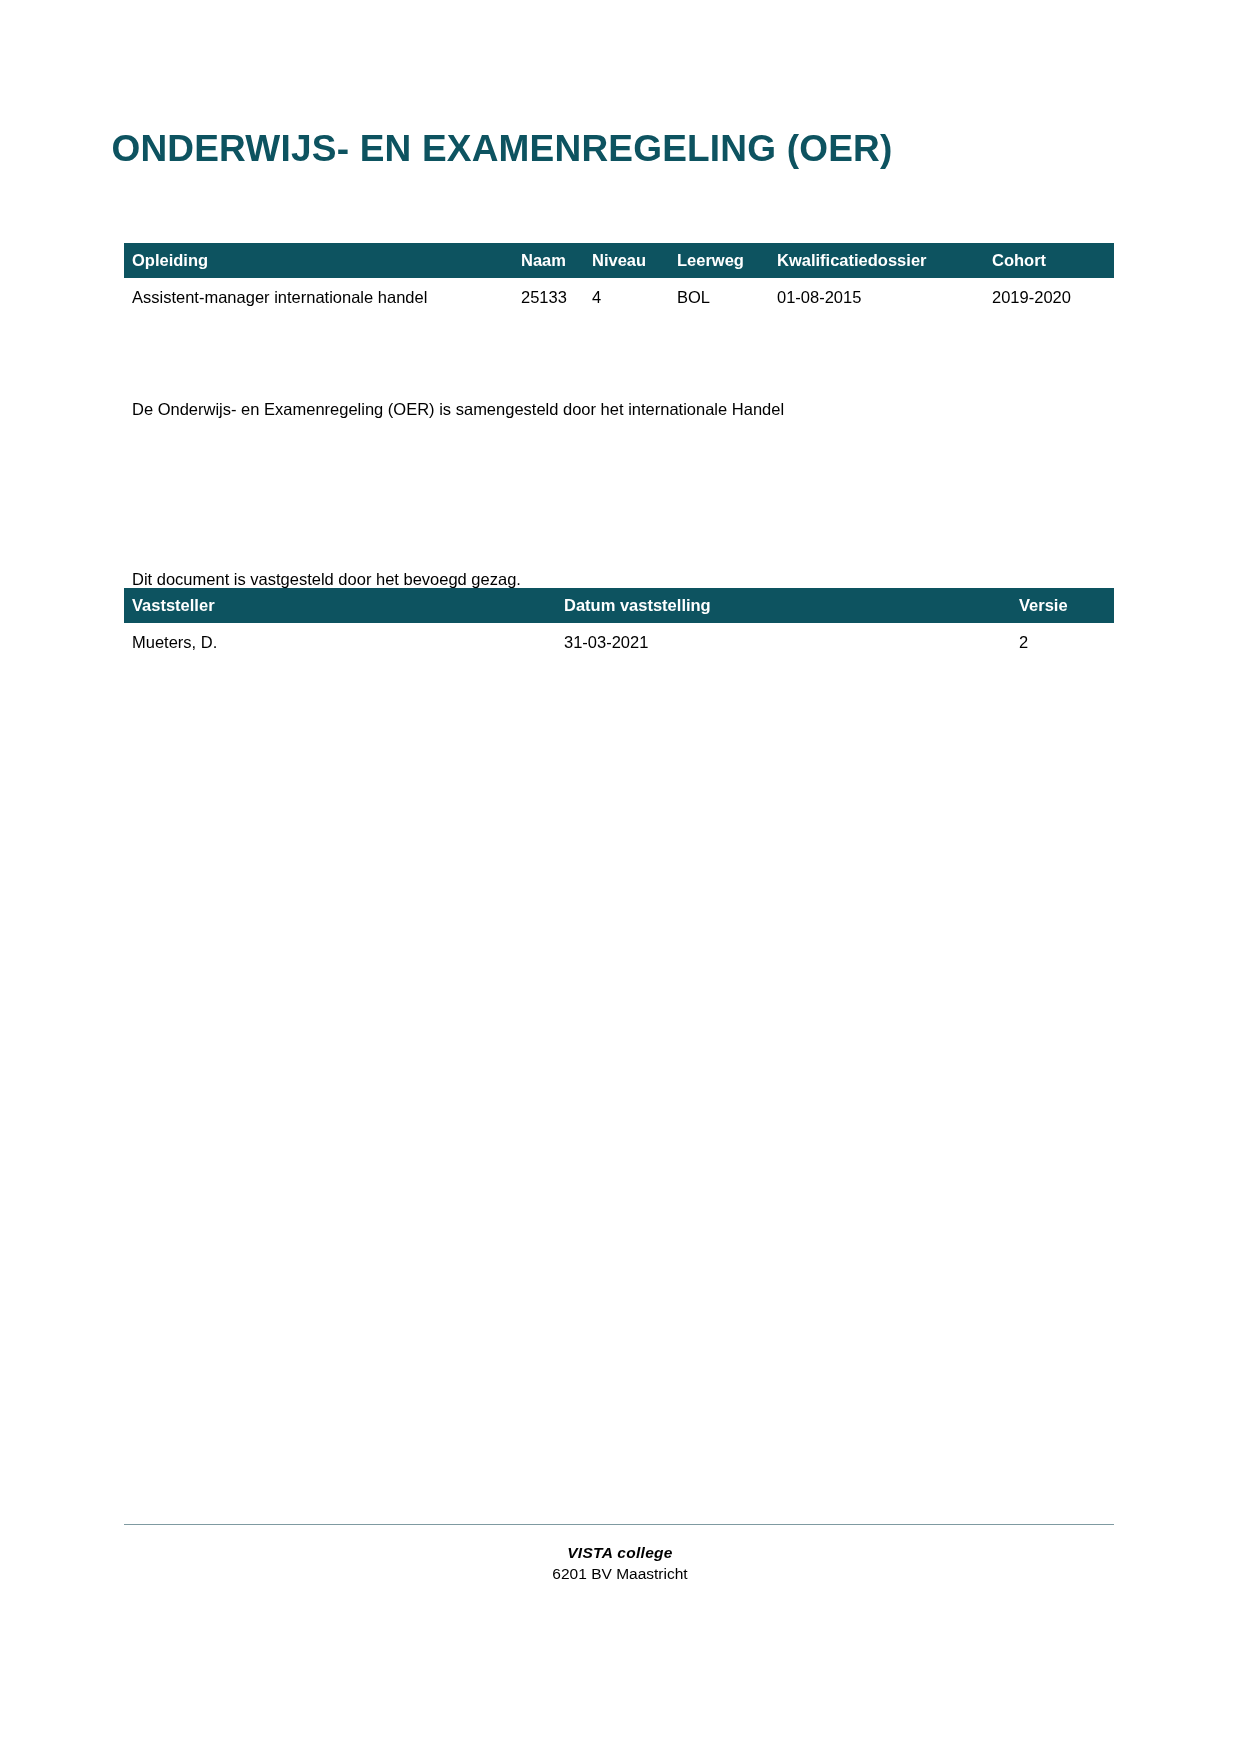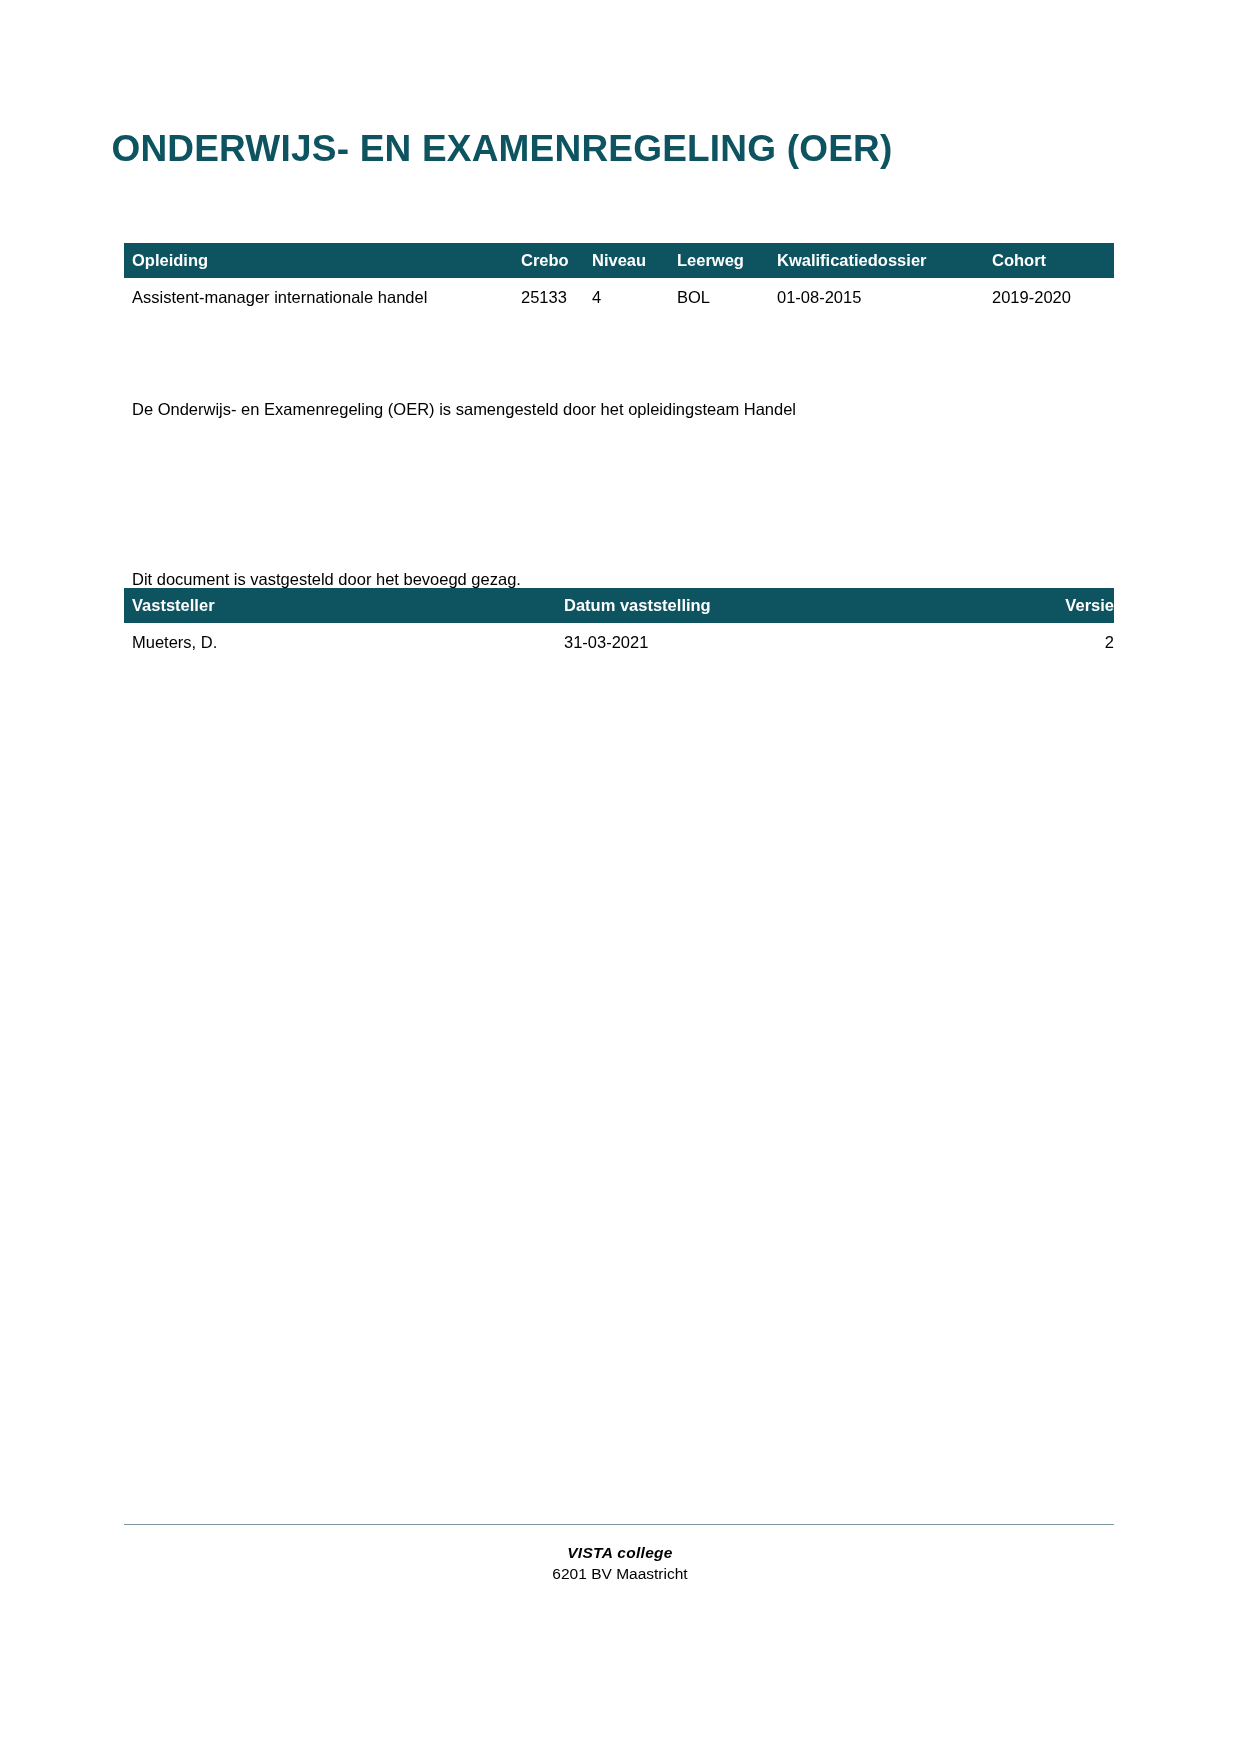--- a/index.html
+++ b/index.html
@@ -105,21 +105,21 @@
   
   #table-vaststeller {
     top: 588px;
     left: 124px;
     width: 990px;
   }
   #table-vaststeller col.c0 { width: 440px; }
   #table-vaststeller col.c1 { width: 455px; }
   #table-vaststeller col.c2 { width: 95px; }
   #table-vaststeller th.right,
-  #table-vaststeller td.right { text-align: right; }
+  #table-vaststeller td.right { text-align: left; }
 
   
   .footer-rule {
     position: absolute;
     top: 1524px;
     left: 124px;
     width: 990px;
     height: 1px;
     background: #7f9aa1;
   }
@@ -147,40 +147,40 @@
       <col class="c0">
         <col class="c1">
         <col class="c2">
         <col class="c3">
         <col class="c4">
         <col class="c5">
     </colgroup>
     <thead>
       <tr>
         <th class="pad-l">Opleiding</th>
-        <th>Crebo</th>
+        <th>Naam</th>
         <th>Niveau</th>
         <th>Leerweg</th>
         <th>Kwalificatiedossier</th>
         <th>Cohort</th>
       </tr>
     </thead>
     <tbody>
       <tr>
         <td class="pad-l">Assistent-manager internationale handel</td>
         <td>25133</td>
         <td>4</td>
         <td>BOL</td>
         <td>01-08-2015</td>
         <td>2019-2020</td>
       </tr>
     </tbody>
   </table>
 
-  <p class="para" id="para-samengesteld">De Onderwijs- en Examenregeling (OER) is samengesteld door het opleidingsteam Handel</p>
+  <p class="para" id="para-samengesteld">De Onderwijs- en Examenregeling (OER) is samengesteld door het internationale Handel</p>
 
 
   <p class="para" id="para-vastgesteld">Dit document is vastgesteld door het bevoegd gezag.</p>
 
   <table class="tbl" id="table-vaststeller">
     <colgroup>
       <col class="c0">
         <col class="c1">
         <col class="c2">
     </colgroup>

